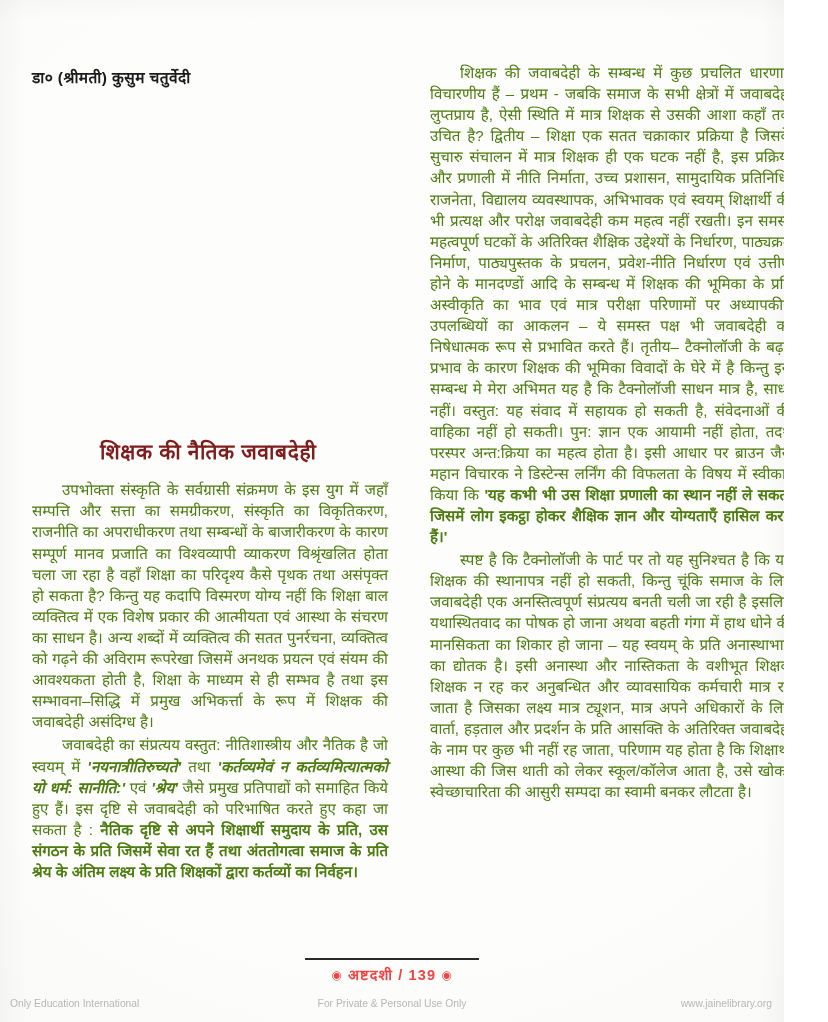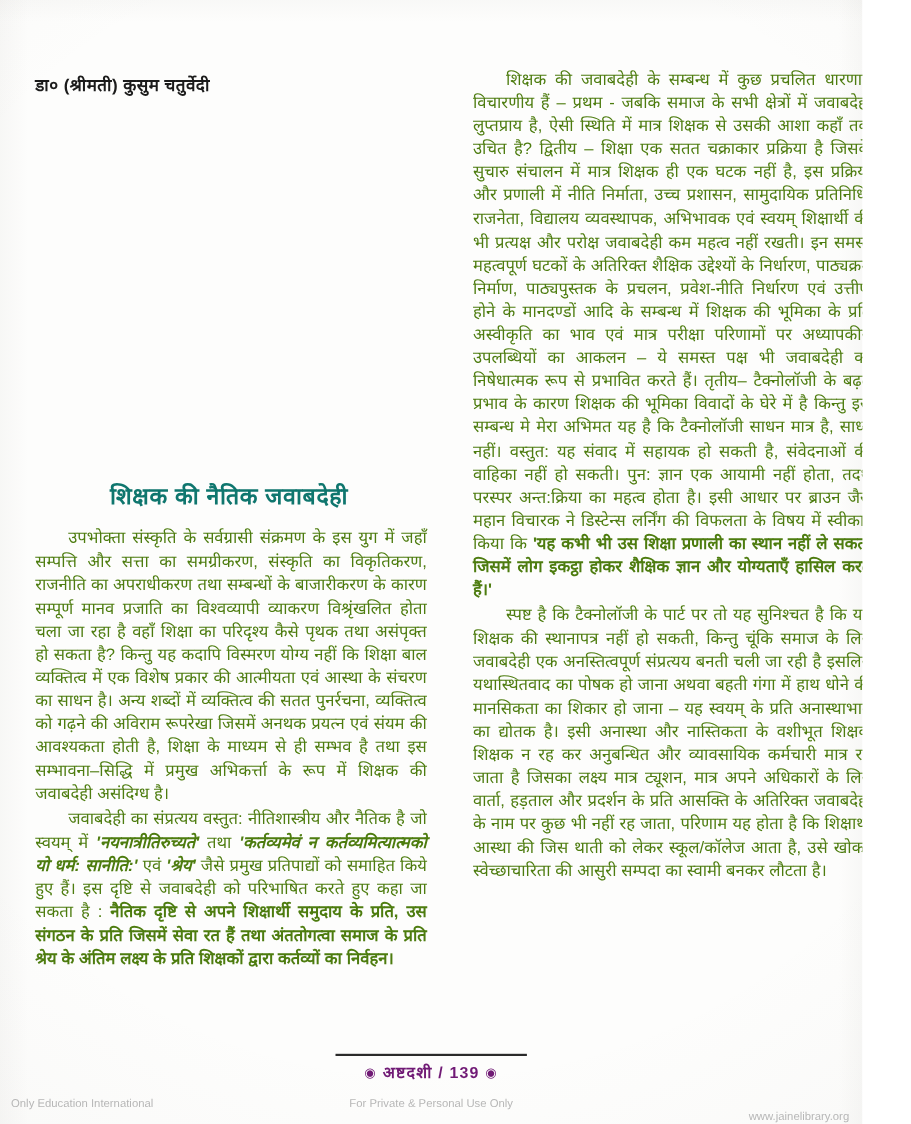--- a/index.html
+++ b/index.html
@@ -50,21 +50,21 @@
   }
   .col-left  { left: 32px; }
   .col-right { left: 430px; width: 362px; }
 
   .article-title {
     font-family: "Liberation Sans", "DejaVu Sans", sans-serif;
     font-weight: 700;
     font-size: 21px;
     line-height: 1.3;
     letter-spacing: 0.6px;
-    color: #0f766e;
+    color: #7f1d1d;
     margin: 0 0 14px 0;
     padding-left: 68px;
   }
 
   p.body-text {
     margin: 0 0 2px 0;
     font-family: "Liberation Sans", "DejaVu Sans", sans-serif;
     font-size: 15.1px;
     line-height: 21.1px;
     text-align: justify;
@@ -97,21 +97,21 @@
     width: 174px;
     height: 2px;
     background: #2a2a2a;
     margin: 0 auto 4px auto;
   }
   .footer-label {
     font-family: "Liberation Sans", "DejaVu Sans", sans-serif;
     font-weight: 700;
     font-size: 14.5px;
     letter-spacing: 1.1px;
-    color: #701a75;
+    color: #ef4444;
     white-space: nowrap;
   }
   .footer-label .bullet {
     font-size: 12px;
     vertical-align: 1px;
   }
 
   .scan-footer {
     position: absolute;
     left: 0;
@@ -130,21 +130,21 @@
   .scan-footer .sf-center {
     position: absolute;
     left: 0;
     right: 0;
     top: 0;
     text-align: center;
   }
   .scan-footer .sf-right {
     position: absolute;
     right: 12px;
-    top: 12px;
+    top: 0;
   }
 </style>
 </head>
 <body>
 
 <div class="page">
 
   <div class="paper-tone"></div>
 
   <div class="byline">डा० (श्रीमती) कुसुम चतुर्वेदी</div>

